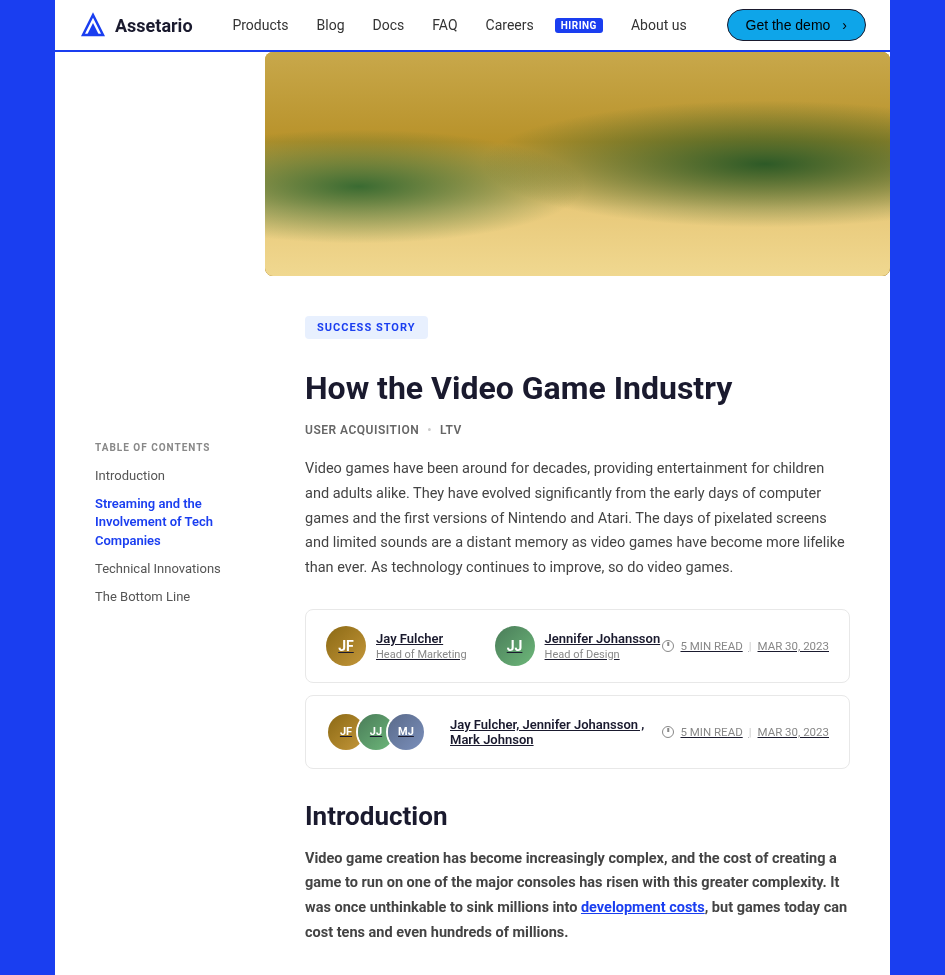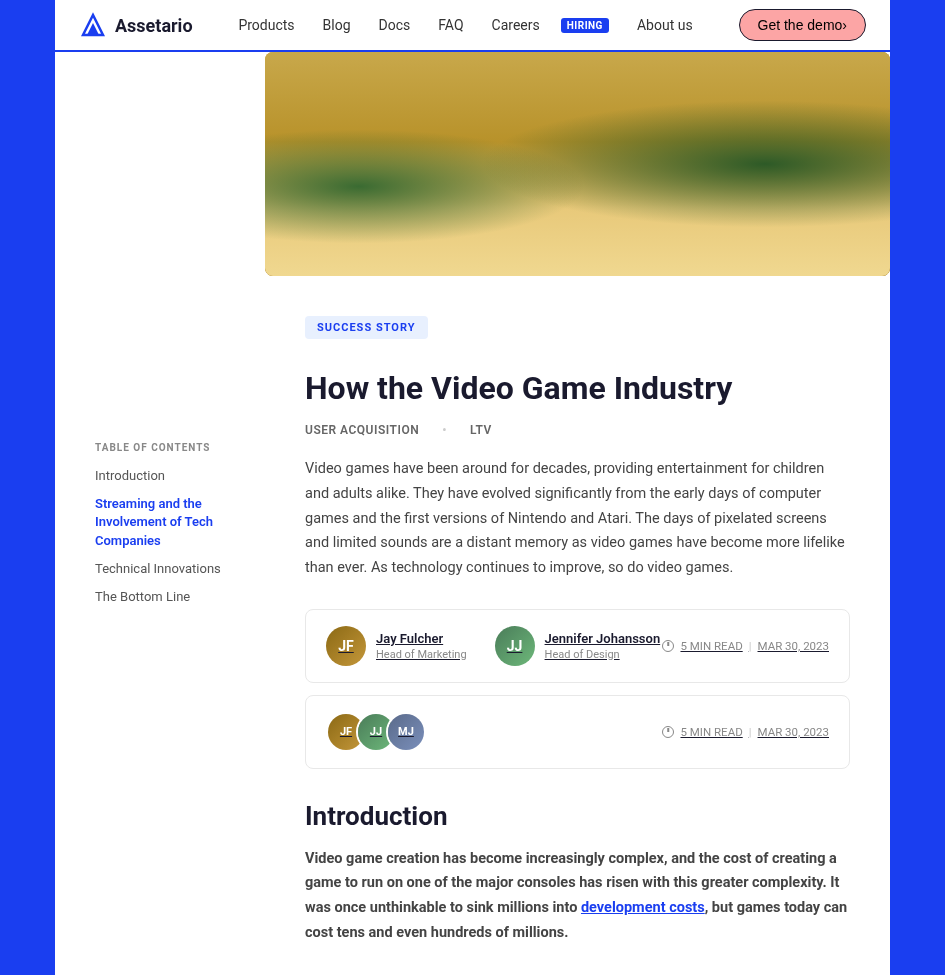--- a/index.html
+++ b/index.html
@@ -62,29 +62,29 @@
     .hiring-badge {
       background: #1a3ef0;
       color: #fff;
       font-size: 10px;
       font-weight: 700;
       padding: 2px 6px;
       border-radius: 3px;
       letter-spacing: 0.5px;
     }
     .demo-btn {
-      background: #fca5a5;
+      background: #0ea5e9;
       border: 1.5px solid #1a1a2e;
       border-radius: 20px;
       padding: 7px 18px;
       font-size: 14px;
       cursor: pointer;
       display: flex;
       align-items: center;
-      gap: 0;
+      gap: 12px;
       font-weight: 500;
     }
 
     
     .page-wrapper {
       margin-left: 55px;
       margin-right: 55px;
       margin-top: 52px;
       padding: 0;
     }
@@ -181,21 +181,21 @@
     .article-title {
       font-size: 32px;
       font-weight: 700;
       color: #1a1a2e;
       line-height: 1.2;
       margin-bottom: 16px;
     }
 
     .article-tags {
       display: flex;
-      gap: 23px;
+      gap: 8px;
       align-items: center;
       margin-bottom: 20px;
       font-size: 12px;
       color: #666;
       font-weight: 600;
       letter-spacing: 0.5px;
       text-transform: uppercase;
     }
     .tag-dot {
       color: #ccc;
@@ -474,20 +474,23 @@
             <div class="author-avatar">
               <div class="avatar-img avatar-jay" style="font-size:11px">JF</div>
             </div>
             <div class="author-avatar">
               <div class="avatar-img avatar-jennifer" style="font-size:11px">JJ</div>
             </div>
             <div class="author-avatar">
               <div class="avatar-img avatar-mark" style="font-size:11px">MJ</div>
             </div>
           </div>
+          <div style="margin-left:14px">
+            <div class="author-name">Jay Fulcher, Jennifer Johansson , Mark Johnson</div>
+          </div>
         </div>
         <div class="article-meta">
           <span class="clock-icon"></span>
           <span>5 MIN READ</span>
           <span class="meta-sep">|</span>
           <span>MAR 30, 2023</span>
         </div>
       </div>
 
       

